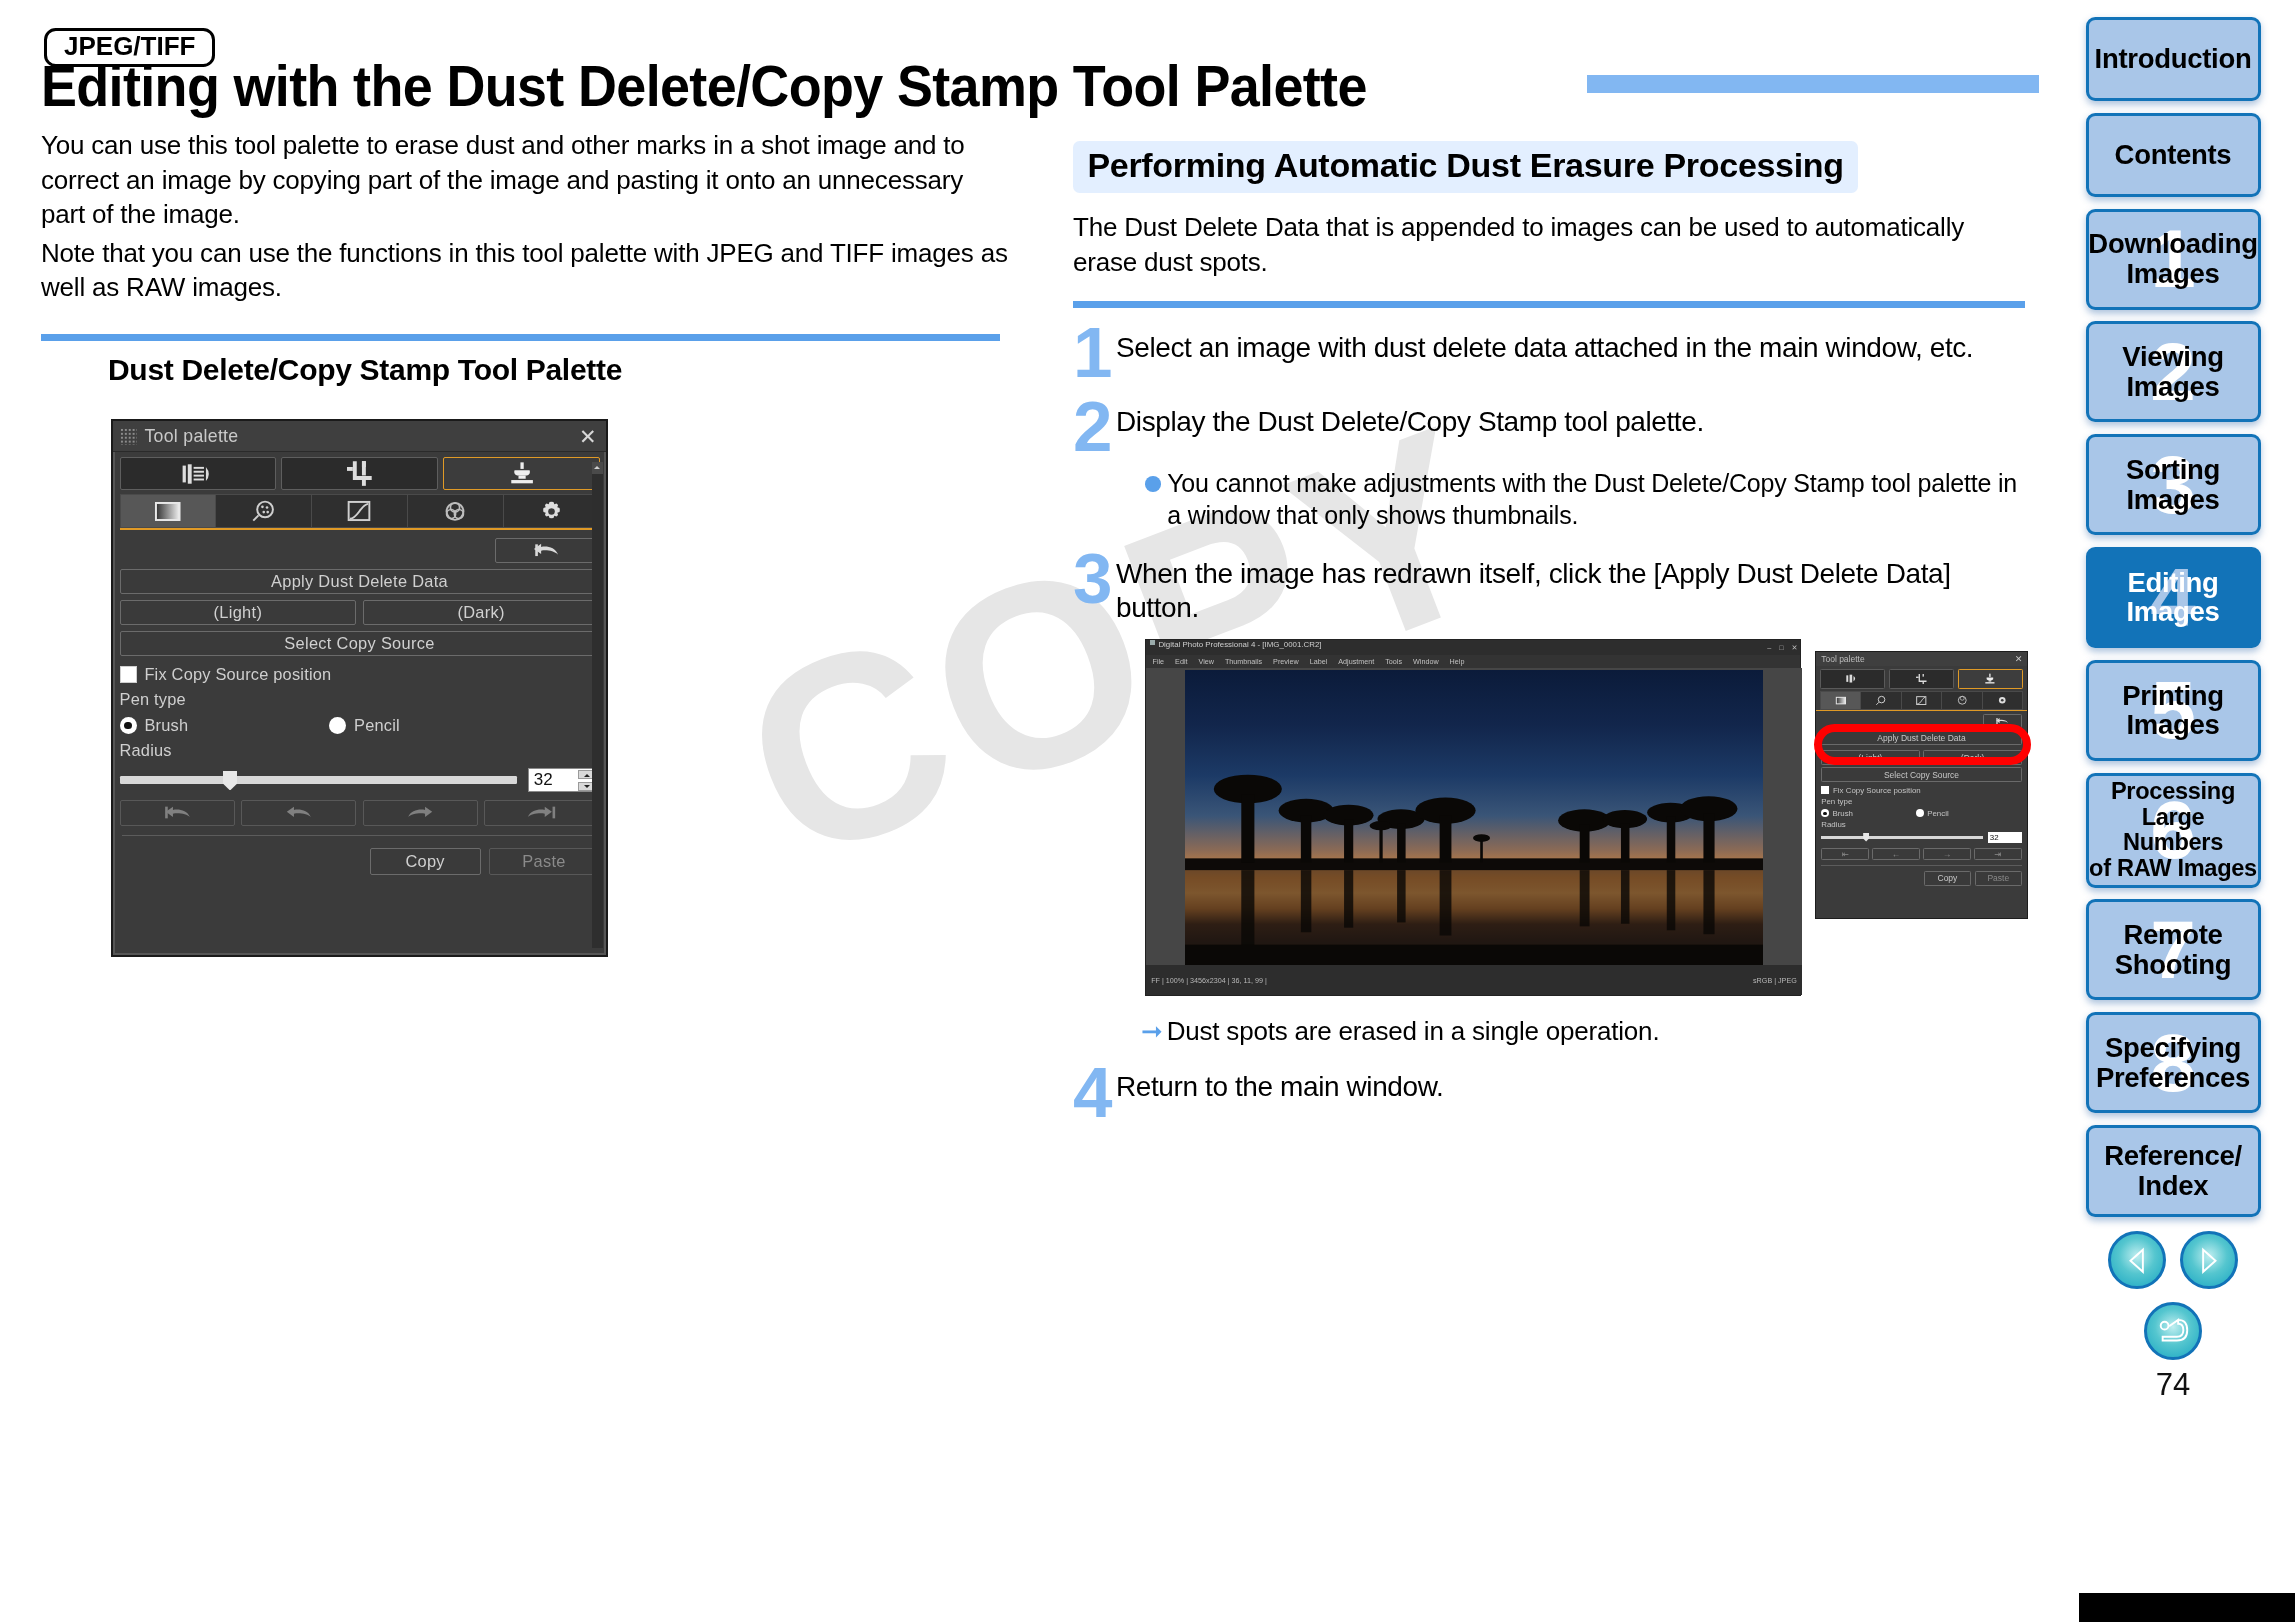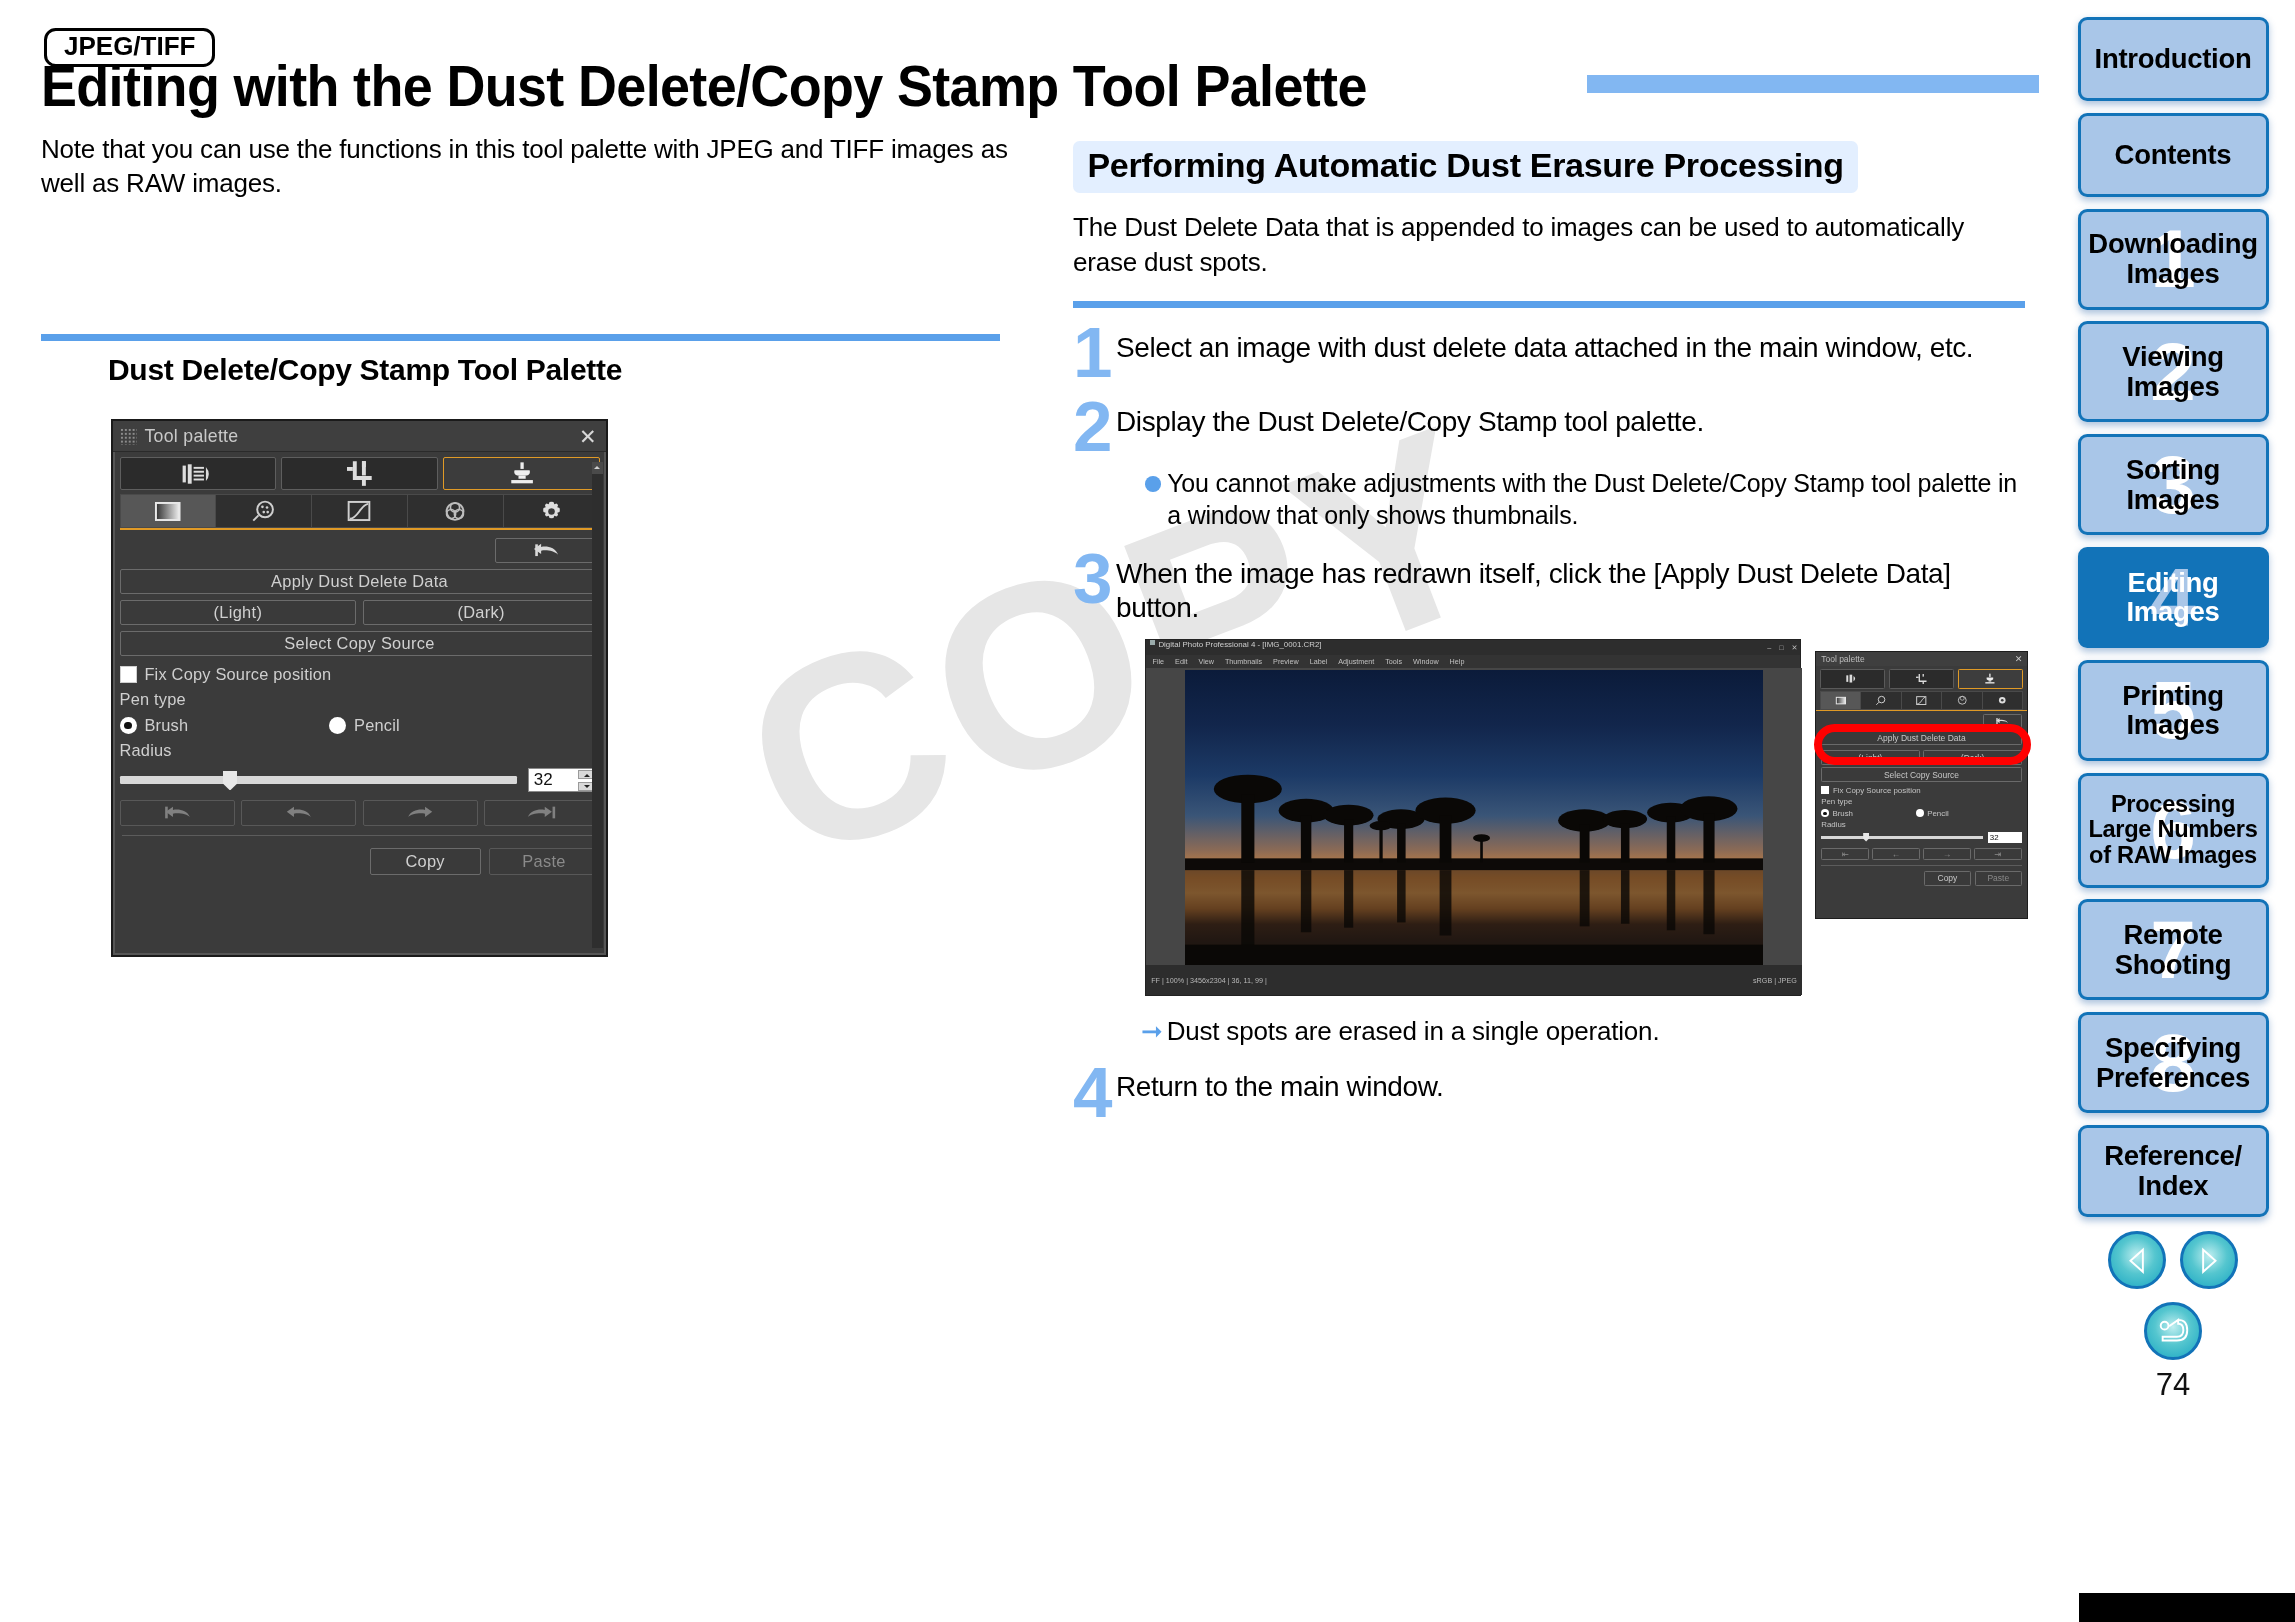--- a/index.html
+++ b/index.html
@@ -302,21 +302,21 @@
     border:8.5px solid #ff0000;border-radius:22px;
   }
 
   
   #sidebar{
     position:absolute; right:0; top:0; width:244px; height:1623px;
     z-index:3;
   }
   .tab{
     position:relative;
-    width:191px; margin:0 auto 11.8px auto;
+    width:175px; margin:0 auto 11.8px auto;
     border:3.3px solid #1273b8;
     border-radius:9.2px;
     background:#a9c6e8;
     display:flex;align-items:center;justify-content:center;
     box-shadow:0 3.9px 7.9px rgba(30,90,160,.35);
     overflow:hidden;
   }
   .tab .num{
     position:absolute; left:50%; top:50%;
     transform:translate(-50%,-50%);
@@ -357,20 +357,21 @@
   <span>COPY</span>
 </div>
 
 <div id="page">
 
   <div id="badge">JPEG/TIFF</div>
   <div id="page-title">Editing with the Dust Delete/Copy Stamp Tool Palette</div>
   <div id="title-rule"></div>
 
   <div id="left-col">
+    <p class="body-text">You can use this tool palette to erase dust and other marks in a shot image and to correct an image by copying part of the image and pasting it onto an unnecessary part of the image.</p>
     <p class="body-text" style="margin-top:3.9px">Note that you can use the functions in this tool palette with JPEG and TIFF images as well as RAW images.</p>
   </div>
   <div id="left-rule"></div>
   <div id="left-sub">Dust Delete/Copy Stamp Tool Palette</div>
 
   <div id="palette">
     <div class="pal-titlebar">
       <div class="grip"></div>
       <div class="pal-title">Tool palette</div>
       <div class="pal-close">✕</div>

